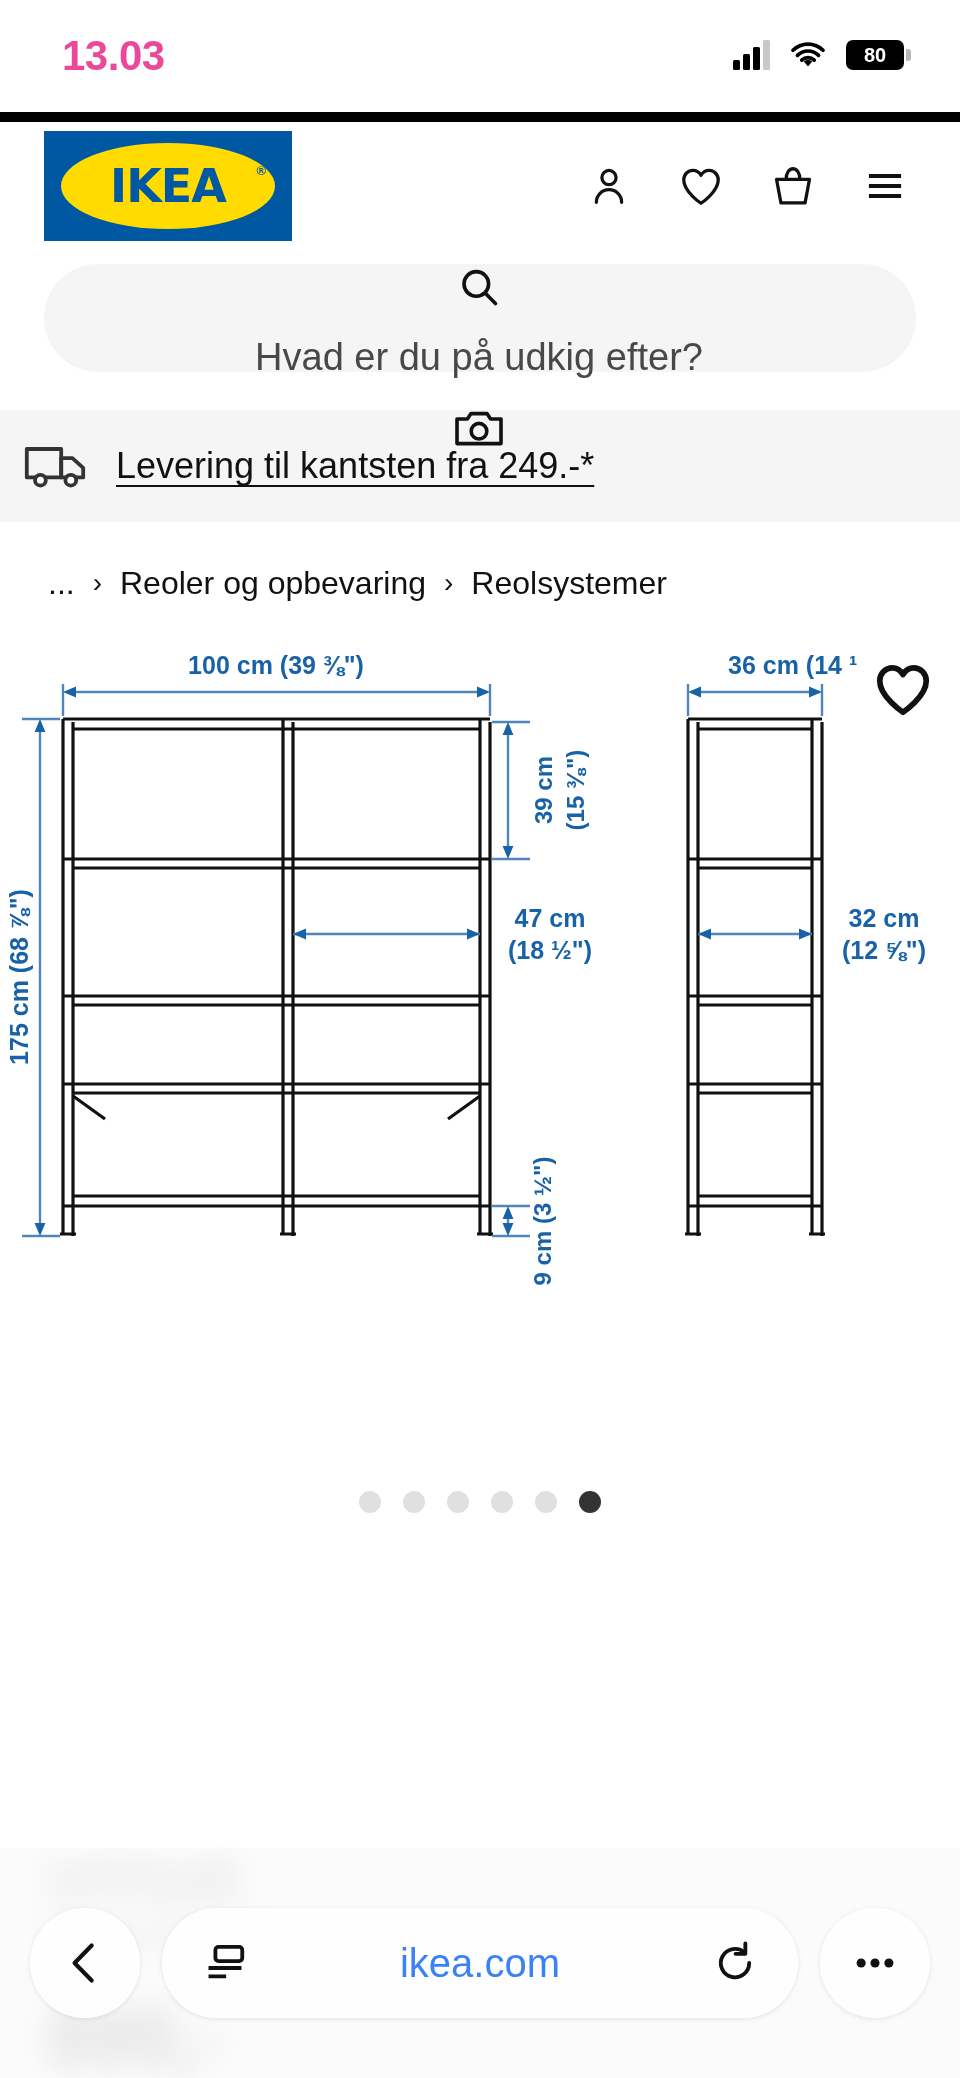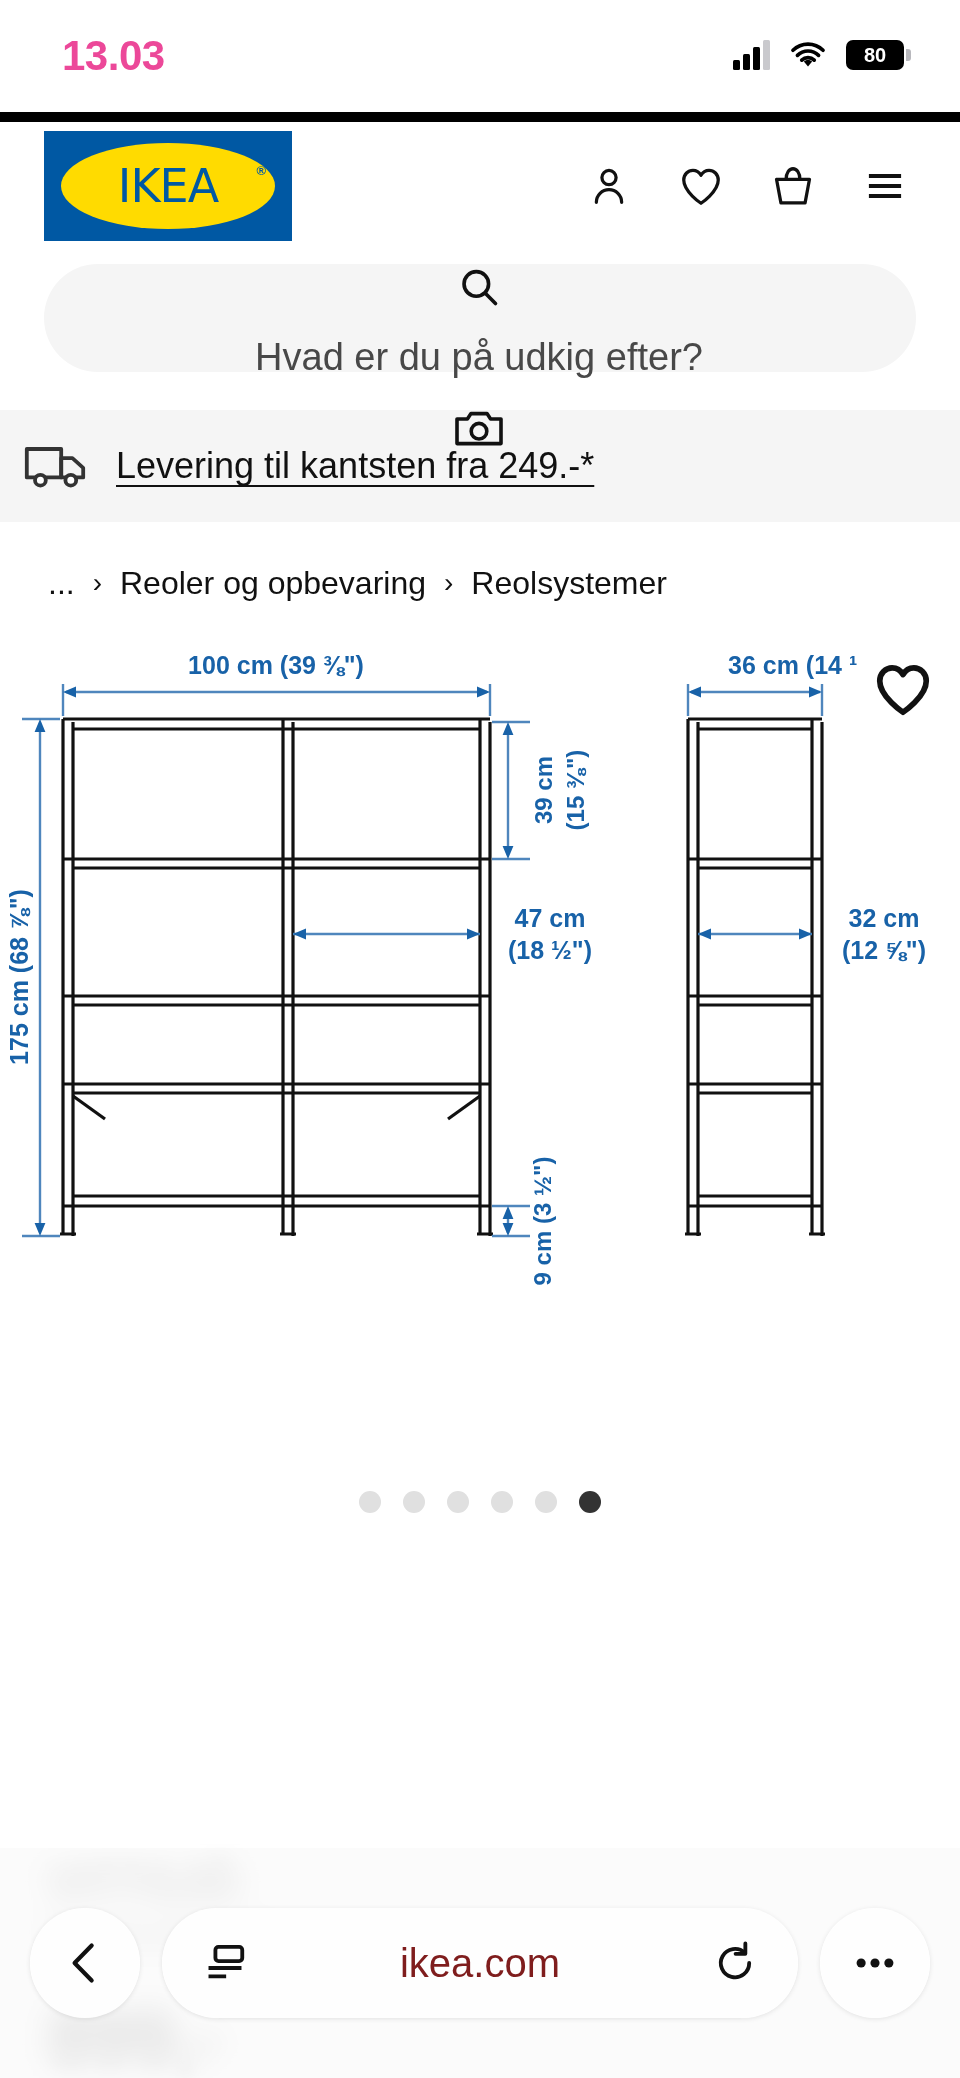--- a/index.html
+++ b/index.html
@@ -54,21 +54,21 @@
     display: flex; align-items: center; justify-content: center;
     position: relative;
   }
   .logo-oval {
     width: 214px; height: 86px; background: #ffdb00; border-radius: 50%;
     display: flex; align-items: center; justify-content: center;
     position: relative;
   }
   .logo-text {
     font-family: "DejaVu Sans", sans-serif;
-    font-size: 46px; font-weight: 400; color: #0058a3;
+    font-size: 46px; font-weight: 700; color: #0058a3;
     letter-spacing: -1px; line-height: 1;
   }
   .logo-reg {
     position: absolute; right: 9px; top: 20px;
     font-size: 13px; color: #0058a3; font-weight: 700;
   }
   .header-icons { display: flex; align-items: center; gap: 46px; padding-right: 4px; }
   .hicon { width: 46px; height: 46px; display: block; }
 
   
@@ -140,21 +140,21 @@
     display: flex; align-items: center; justify-content: center;
     flex: 0 0 auto; cursor: pointer;
   }
   .url-pill {
     flex: 1; height: 110px; border-radius: 55px;
     background: rgba(255,255,255,0.92);
     box-shadow: 0 1px 5px rgba(0,0,0,0.10);
     display: flex; align-items: center; justify-content: space-between;
     padding: 0 40px;
   }
-  .url-text { font-size: 40px; color: #7f1d1d; font-weight: 400; }
+  .url-text { font-size: 40px; color: #3b82f6; font-weight: 400; }
 
   .lbl { font-weight: 700; fill: #1862a8; font-family: "Liberation Sans", sans-serif; }
 </style>
 </head>
 <body>
 
 <div class="statusbar">
   <div class="status-time">13.03</div>
   <div class="status-right">
     <div class="signal-bars">

